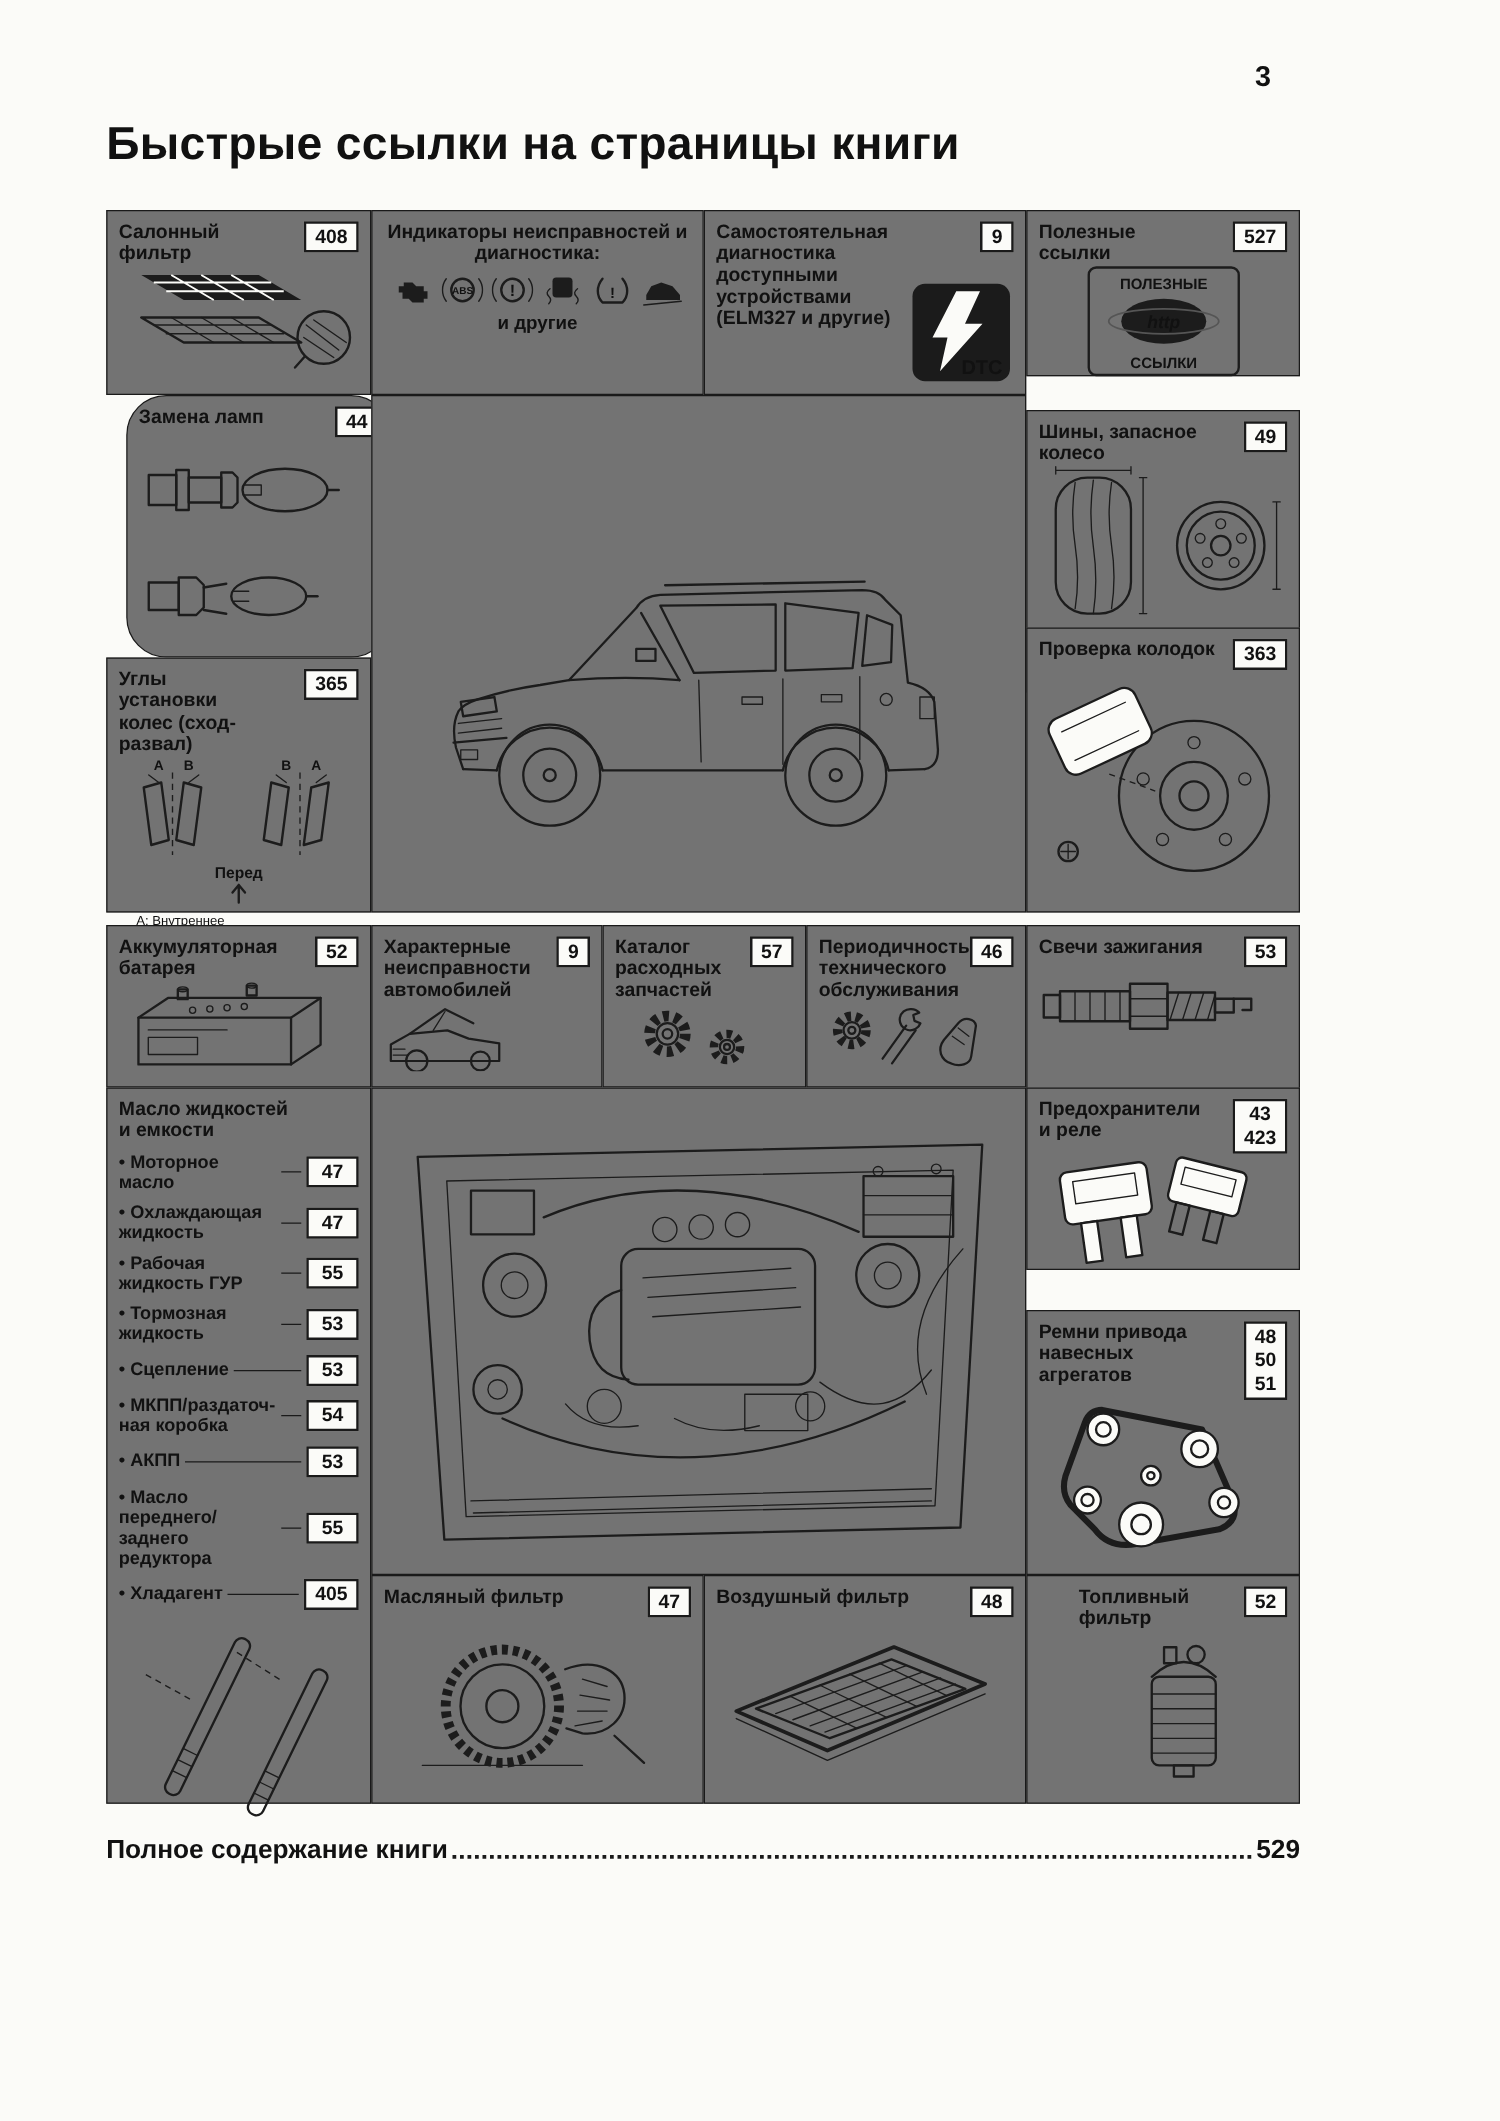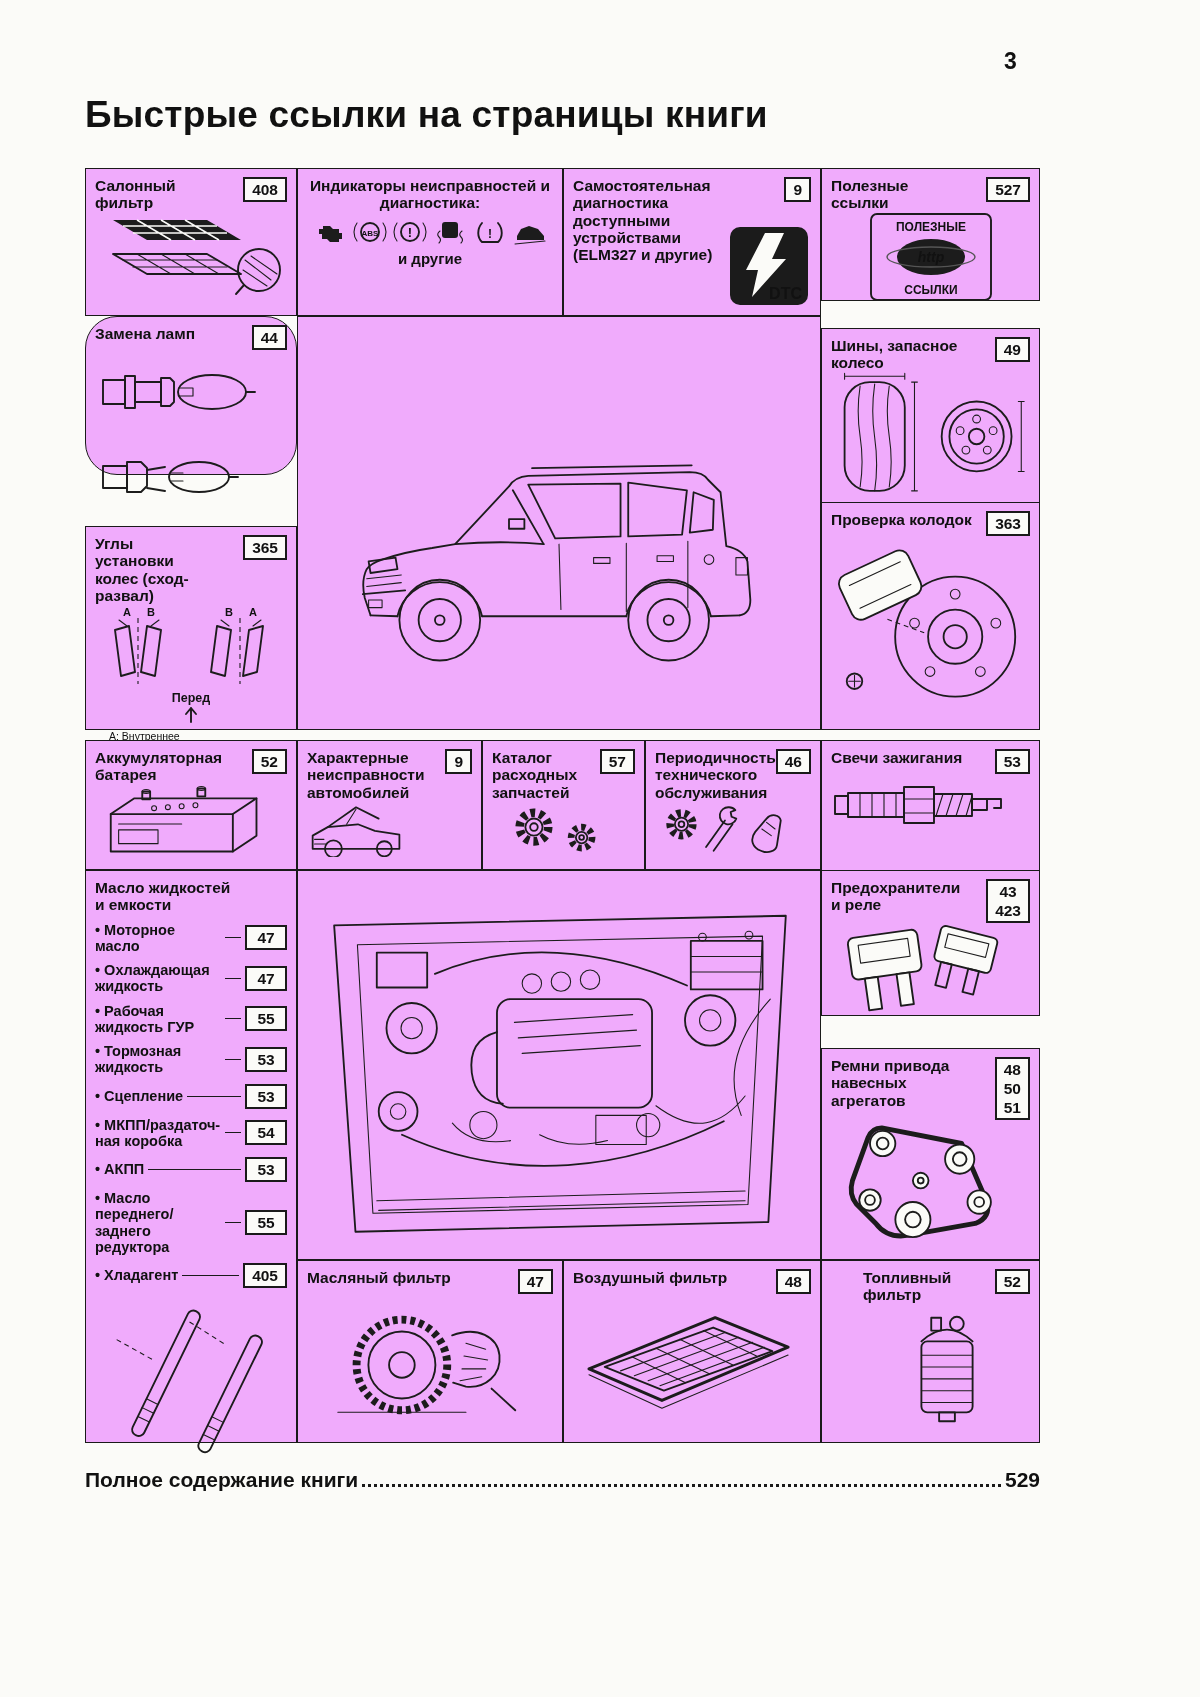--- a/index.html
+++ b/index.html
@@ -2,21 +2,21 @@
 <html><head>
 <meta charset="utf-8">
 <style>
   *{margin:0;padding:0;box-sizing:border-box;}
   html,body{width:1200px;height:1697px;}
   body{background:#e9e9e6;}
   .page{position:relative;width:1200px;height:1697px;background:#fbfbf8;color:#111;
         font-family:"Liberation Sans","DejaVu Sans",sans-serif;overflow:hidden;}
   .pageno{position:absolute;top:48px;left:1004px;font-size:23px;font-weight:700;}
   .doc-title{position:absolute;left:85px;top:94px;font-size:37px;font-weight:700;letter-spacing:.2px;}
-  .cell{position:absolute;border:1.6px solid #1a1a1a;padding:8px 9px;background:#f0abfc;}
+  .cell{position:absolute;border:1.6px solid #1a1a1a;padding:8px 9px;background:#737373;}
   .head{display:flex;justify-content:space-between;align-items:flex-start;gap:7px;}
   .t{font-weight:700;font-size:15.5px;line-height:1.12;}
   .tc{text-align:center;width:100%;}
   .badge{flex:0 0 auto;border:2px solid #1a1a1a;font-weight:700;font-size:15.5px;line-height:19px;
          padding:1px 7px;text-align:center;background:#fbfbf8;}
   .ctr{display:flex;justify-content:center;align-items:center;}
   .ill{display:block;}
   .ill .ln{fill:none;stroke:#1c1c1c;stroke-width:1.9;stroke-linecap:round;stroke-linejoin:round;}
   .ill .lnt{fill:none;stroke:#1c1c1c;stroke-width:1.1;stroke-linecap:round;stroke-linejoin:round;}
   .ill .lnb{fill:#fbfbf8;stroke:#1c1c1c;stroke-width:1.9;stroke-linejoin:round;}
@@ -132,21 +132,21 @@
         <rect class="ln" x="6" y="2" width="120" height="86" rx="6"></rect>
         <text x="66" y="19" font-size="12" font-weight="bold" text-anchor="middle">ПОЛЕЗНЫЕ</text>
         <ellipse class="fl" cx="66" cy="45" rx="34" ry="18"></ellipse>
         <ellipse cx="66" cy="45" rx="44" ry="10" fill="none" stroke="#555" stroke-width="1.4"></ellipse>
         <text x="66" y="50" font-size="14" font-weight="bold" font-style="italic" text-anchor="middle" fill="#fbfbf8">http</text>
         <text x="66" y="82" font-size="12" font-weight="bold" text-anchor="middle">ССЫЛКИ</text>
       </svg>
     </div>
   </div>
 
-  <div class="cell" style="left:85px;top:316px;width:212px;height:159px;border-radius:32px;">
+  <div class="cell" style="left:101px;top:316px;width:212px;height:210px;border-radius:32px;">
     <div class="head">
       <div class="t">Замена ламп</div>
       <div class="badge">44</div>
     </div>
     <svg class="ill" width="192" height="168" viewBox="0 0 192 168">
       <rect class="ln" x="8" y="30" width="22" height="24"></rect>
       <path class="ln" d="M30,26 h10 v32 h-10 z"></path>
       <rect class="ln" x="40" y="32" width="26" height="20"></rect>
       <path class="ln" d="M66,28 h9 l4,4 v20 l-4,4 h-9 z"></path>
       <ellipse class="ln" cx="117" cy="42" rx="34" ry="17"></ellipse>

